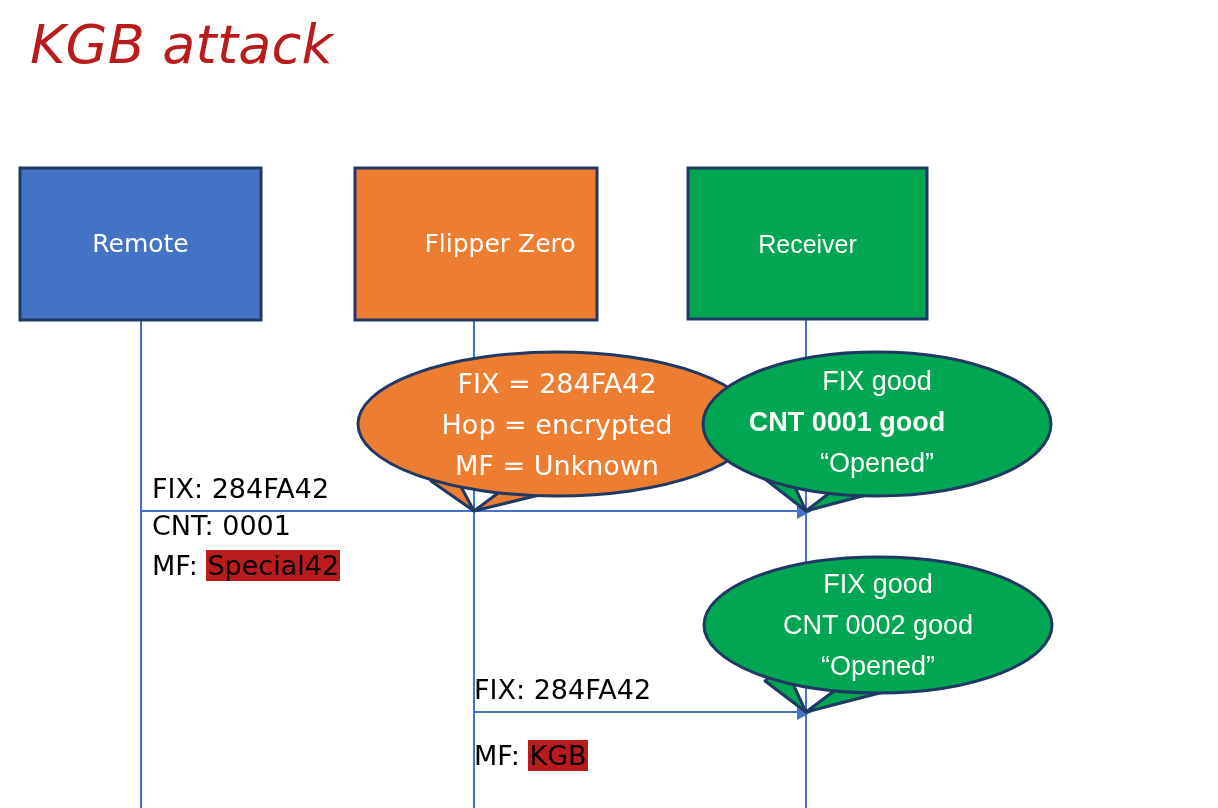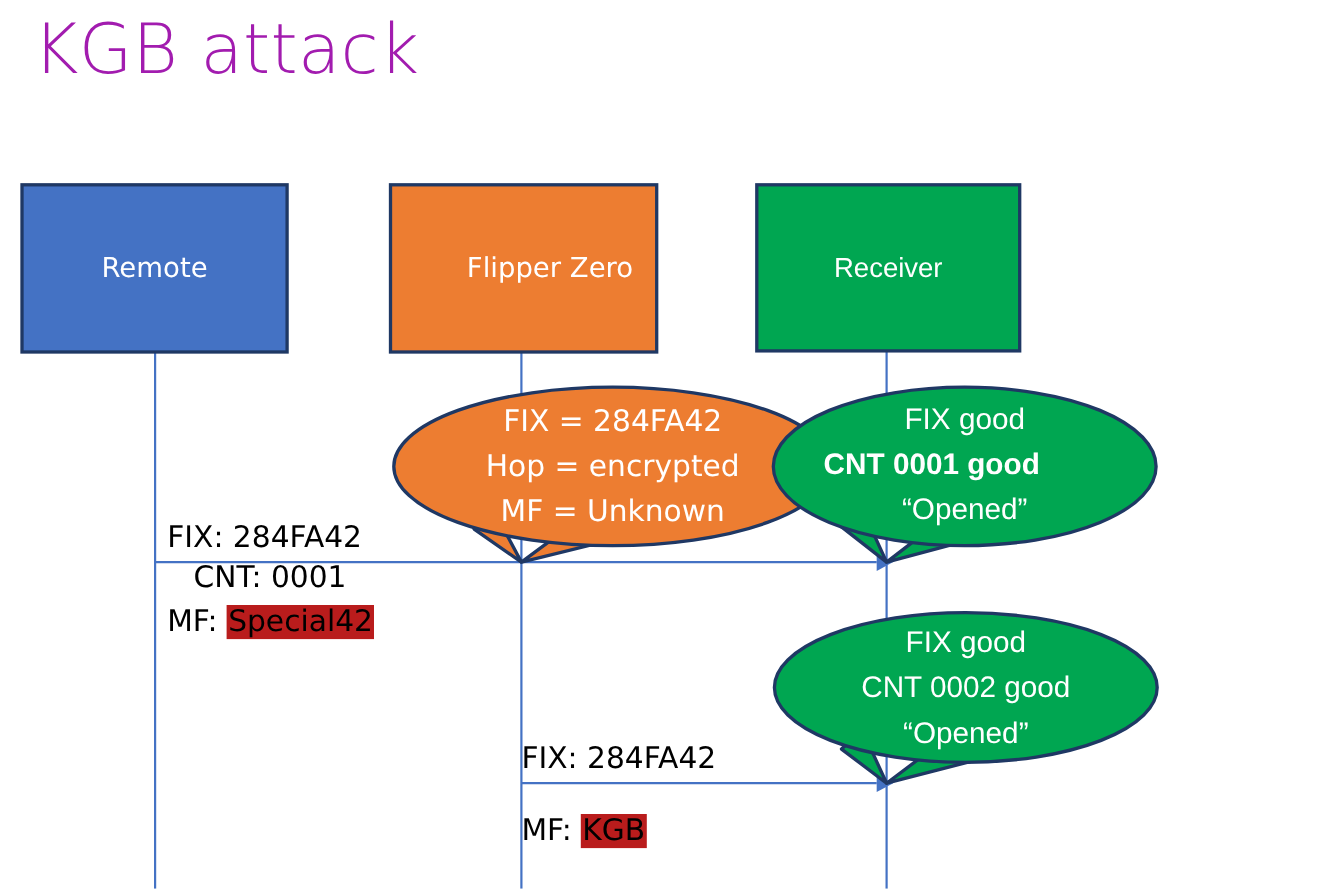--- a/index.html
+++ b/index.html
@@ -20,27 +20,28 @@
     inset: 0;
     width: 1218px;
     height: 808px;
   }
 
   
   .slide-title {
     position: absolute;
     left: 30px;
     top: 6px;
-    font-size: 63px;
+    font-size: 54px;
     line-height: 78px;
     font-weight: 300;
-    color: #a21caf;
+    color: #b91c1c;
     letter-spacing: 0.2px;
     white-space: nowrap;
     font-family: "DejaVu Sans", sans-serif;
+    font-style: italic;
   }
 
   
   #diagram {
     position: absolute;
     left: 0;
     top: 0;
     width: 1218px;
     height: 808px;
   }
@@ -159,21 +160,21 @@
   <div class="bubble-text lib" style="left:703px; top:402px; width:288px;font-weight:bold;">CNT 0001 good</div>
   <div class="bubble-text lib" style="left:703px; top:443px; width:348px;">“Opened”</div>
 
   <div class="bubble-text lib" style="left:704px; top:564px; width:348px;">FIX good</div>
   <div class="bubble-text lib" style="left:704px; top:605px; width:348px;">CNT 0002 good</div>
   <div class="bubble-text lib" style="left:704px; top:646px; width:348px;">“Opened”</div>
 
   <div class="msg-line" style="left:152px; top:470px;">
     <span>FIX: </span><span>284FA42</span>
   </div>
-  <div class="msg-line" style="left:152px; top:507px;margin-left:24px;">
+  <div class="msg-line" style="left:152px; top:507px;">
     <span>CNT: </span><span>0001</span>
   </div>
   <div class="msg-line" style="left:152px; top:547px;">
     <span>MF: </span><span class="hl">Special42</span>
   </div>
 
   <div class="msg-line" style="left:474px; top:671px;">
     <span>FIX: </span><span>284FA42</span>
   </div>
   <div class="msg-line" style="left:474px; top:737px;text-align:center;">

